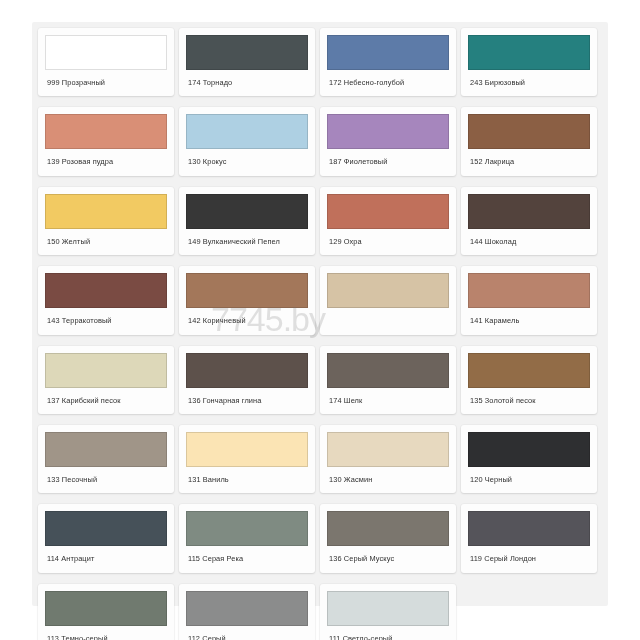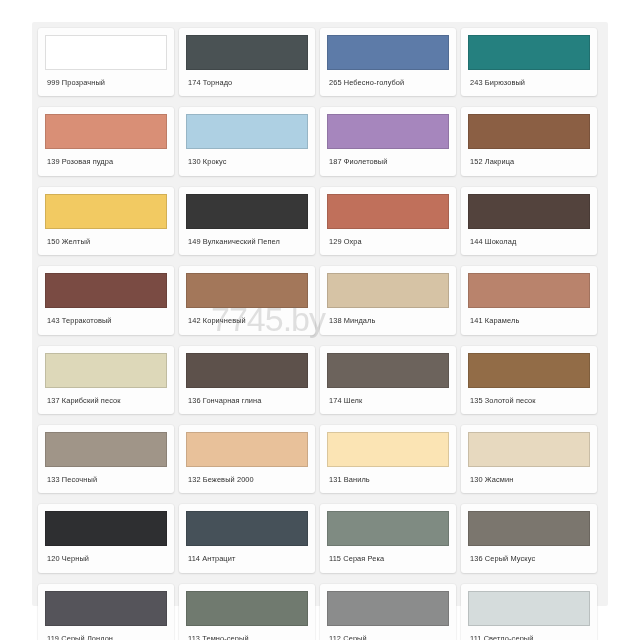--- a/index.html
+++ b/index.html
@@ -97,21 +97,21 @@
       <div class="swatch-card">
         <div class="swatch-color" style="background: rgb(255, 255, 255); box-shadow: rgba(0, 0, 0, 0.13) 0px 0px 0px 1px inset;"></div>
         <div class="swatch-label">999 Прозрачный</div>
       </div>
       <div class="swatch-card">
         <div class="swatch-color" style="background: rgb(74, 82, 84); box-shadow: rgba(0, 0, 0, 0.13) 0px 0px 0px 1px inset;"></div>
         <div class="swatch-label">174 Торнадо</div>
       </div>
       <div class="swatch-card">
         <div class="swatch-color" style="background: rgb(93, 123, 168); box-shadow: rgba(0, 0, 0, 0.13) 0px 0px 0px 1px inset;"></div>
-        <div class="swatch-label">265 Небесно-голубой</div>
+        <div class="swatch-label">172 Небесно-голубой</div>
       </div>
       <div class="swatch-card">
         <div class="swatch-color" style="background: rgb(37, 128, 127); box-shadow: rgba(0, 0, 0, 0.13) 0px 0px 0px 1px inset;"></div>
         <div class="swatch-label">243 Бирюзовый</div>
       </div>
       <div class="swatch-card">
         <div class="swatch-color" style="background: rgb(217, 143, 118); box-shadow: rgba(0, 0, 0, 0.13) 0px 0px 0px 1px inset;"></div>
         <div class="swatch-label">139 Розовая пудра</div>
       </div>
       <div class="swatch-card">
@@ -145,21 +145,20 @@
       <div class="swatch-card">
         <div class="swatch-color" style="background: rgb(122, 75, 67); box-shadow: rgba(0, 0, 0, 0.13) 0px 0px 0px 1px inset;"></div>
         <div class="swatch-label">143 Терракотовый</div>
       </div>
       <div class="swatch-card">
         <div class="swatch-color" style="background: rgb(163, 119, 90); box-shadow: rgba(0, 0, 0, 0.13) 0px 0px 0px 1px inset;"></div>
         <div class="swatch-label">142 Коричневый</div>
       </div>
       <div class="swatch-card">
         <div class="swatch-color" style="background: rgb(214, 195, 165); box-shadow: rgba(0, 0, 0, 0.13) 0px 0px 0px 1px inset;"></div>
-        <div class="swatch-label">138 Миндаль</div>
       </div>
       <div class="swatch-card">
         <div class="swatch-color" style="background: rgb(185, 131, 108); box-shadow: rgba(0, 0, 0, 0.13) 0px 0px 0px 1px inset;"></div>
         <div class="swatch-label">141 Карамель</div>
       </div>
       <div class="swatch-card">
         <div class="swatch-color" style="background: rgb(221, 216, 185); box-shadow: rgba(0, 0, 0, 0.13) 0px 0px 0px 1px inset;"></div>
         <div class="swatch-label">137 Карибский песок</div>
       </div>
       <div class="swatch-card">
@@ -172,24 +171,20 @@
       </div>
       <div class="swatch-card">
         <div class="swatch-color" style="background: rgb(146, 108, 71); box-shadow: rgba(0, 0, 0, 0.13) 0px 0px 0px 1px inset;"></div>
         <div class="swatch-label">135 Золотой песок</div>
       </div>
       <div class="swatch-card">
         <div class="swatch-color" style="background: rgb(160, 149, 136); box-shadow: rgba(0, 0, 0, 0.13) 0px 0px 0px 1px inset;"></div>
         <div class="swatch-label">133 Песочный</div>
       </div>
       <div class="swatch-card">
-        <div class="swatch-color" style="background: rgb(232, 193, 154); box-shadow: rgba(0, 0, 0, 0.13) 0px 0px 0px 1px inset;"></div>
-        <div class="swatch-label">132 Бежевый 2000</div>
-      </div>
-      <div class="swatch-card">
         <div class="swatch-color" style="background: rgb(251, 228, 180); box-shadow: rgba(0, 0, 0, 0.13) 0px 0px 0px 1px inset;"></div>
         <div class="swatch-label">131 Ваниль</div>
       </div>
       <div class="swatch-card">
         <div class="swatch-color" style="background: rgb(231, 217, 191); box-shadow: rgba(0, 0, 0, 0.13) 0px 0px 0px 1px inset;"></div>
         <div class="swatch-label">130 Жасмин</div>
       </div>
       <div class="swatch-card">
         <div class="swatch-color" style="background: rgb(46, 47, 49); box-shadow: rgba(0, 0, 0, 0.13) 0px 0px 0px 1px inset;"></div>
         <div class="swatch-label">120 Черный</div>

